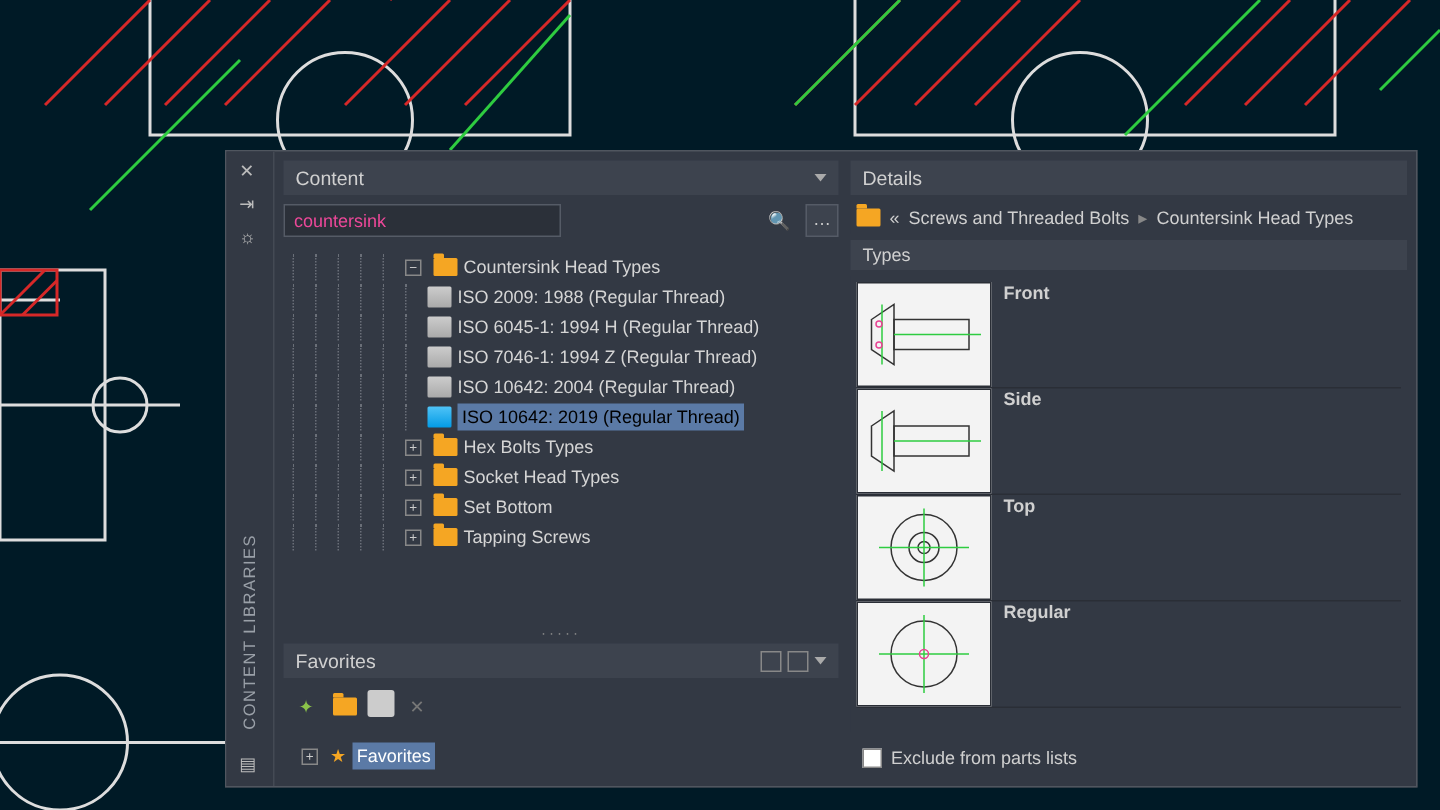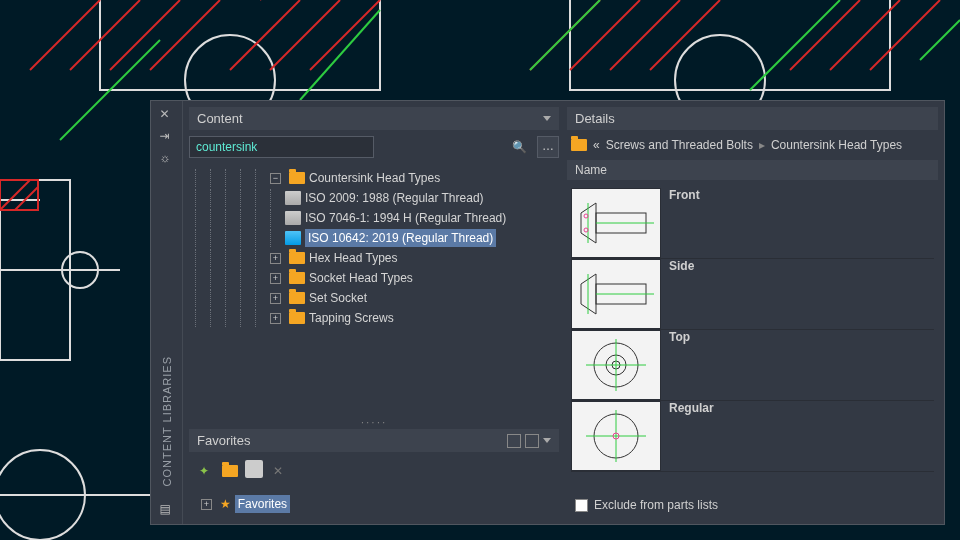--- a/index.html
+++ b/index.html
@@ -7,33 +7,33 @@
   .cad-bg { position: absolute; inset: 0; background: #001a26; }
   .palette { position: absolute; left: 150px; top: 100px; width: 795px; height: 425px; background: #333944; border: 1px solid #50565f; display: flex; }
   .side-strip { width: 32px; background: #333944; display: flex; flex-direction: column; align-items: center; padding-top: 6px; gap: 8px; border-right: 1px solid #444a54; }
   .side-strip .label { writing-mode: vertical-rl; transform: rotate(180deg); font-size: 11px; letter-spacing: 1px; color: #9aa0a8; margin-top: auto; margin-bottom: 8px; }
   .left-col { width: 382px; display: flex; flex-direction: column; padding: 6px; gap: 4px; }
   .right-col { flex: 1; display: flex; flex-direction: column; padding: 6px 6px 6px 2px; gap: 4px; }
   .panel-header { background: #3d434e; padding: 4px 8px; font-size: 13px; display: flex; align-items: center; justify-content: space-between; }
   .panel-header .carets { display: flex; gap: 4px; }
   .caret { width: 0; height: 0; border-left: 4px solid transparent; border-right: 4px solid transparent; border-top: 5px solid #aaa; display: inline-block; }
   .search-row { display: flex; align-items: center; gap: 4px; padding: 2px 0; }
-  .search-input { flex: 1; background: #2b3039; border: 1px solid #555b66; color: #5eead4; padding: 3px 22px 3px 6px; font-size: 12px; }
+  .search-input { flex: 1; background: #2b3039; border: 1px solid #555b66; color: #ec4899; padding: 3px 22px 3px 6px; font-size: 12px; }
   .search-wrap { position: relative; flex: 1; }
   .search-icon-abs { position: absolute; right: 6px; top: 4px; color: #aaa; }
   .ellipsis-btn { width: 22px; height: 22px; border: 1px solid #555b66; background: #3d434e; color: #ccc; text-align: center; line-height: 18px; }
   .tree { flex: 1; overflow: hidden; padding: 4px 0; }
   .tree-row { display: flex; align-items: center; padding: 1px 0 1px 6px; white-space: nowrap; gap: 4px; line-height: 18px; }
   .dotline { border-left: 1px dotted #6a6f78; height: 18px; display: inline-block; width: 1px; margin-right: 10px; }
   .expander { width: 11px; height: 11px; border: 1px solid #888; background: #333944; display: inline-flex; align-items: center; justify-content: center; font-size: 9px; color: #ccc; margin-right: 4px; line-height: 1; }
   .folder-icon { width: 16px; height: 12px; background: #f5a623; border-radius: 1px; display: inline-block; position: relative; }
   .folder-icon::before { content: ""; position: absolute; top: -3px; left: 0; width: 7px; height: 3px; background: #f5a623; border-radius: 1px 1px 0 0; }
   .doc-icon { width: 16px; height: 14px; background: linear-gradient(#ccc, #aaa); display: inline-block; border-radius: 1px; }
   .doc-icon.sel { background: linear-gradient(#4fc3f7,#039be5); }
-  .tree-row.selected span.text { background: #5b7aa6; color: #ffffff; padding: 0 3px; }
+  .tree-row.selected span.text { background: #5b7aa6; color: #000000; padding: 0 3px; }
   .tree-row span.text { color: #d5d5d5; }
   .splitter { height: 8px; text-align: center; color: #888; font-size: 10px; letter-spacing: 2px; }
   .fav-icons { display: flex; gap: 4px; padding: 4px; }
   .fav-btn { width: 22px; height: 22px; display: inline-flex; align-items: center; justify-content: center; }
   .fav-tree { padding: 4px 6px; }
   .crumb { display: flex; align-items: center; gap: 6px; padding: 4px; background: #333944; font-size: 12px; }
   .crumb .sep { color: #888; }
   .name-hdr { background: #3d434e; padding: 3px 8px; font-size: 12px; }
   .thumbs { flex: 1; background: #333944; padding: 4px; display: flex; flex-direction: column; gap: 0; }
   .thumb-row { display: flex; align-items: flex-start; gap: 8px; border-bottom: 1px solid #2a2e36; font-weight: bold; }
@@ -144,61 +144,81 @@
         <span class="text">ISO 2009: 1988 (Regular Thread)</span>
       </div>
       <div class="tree-row">
         <span class="dotline"></span>
           <span class="dotline"></span>
           <span class="dotline"></span>
           <span class="dotline"></span>
           <span class="dotline"></span>
           <span class="dotline"></span>
         <span class="doc-icon"></span>
-        <span class="text">ISO 7046-1: 1994 H  (Regular Thread)</span>
+        <span class="text">ISO 6045-1: 1994 H  (Regular Thread)</span>
+      </div>
+      <div class="tree-row">
+        <span class="dotline"></span>
+          <span class="dotline"></span>
+          <span class="dotline"></span>
+          <span class="dotline"></span>
+          <span class="dotline"></span>
+          <span class="dotline"></span>
+        <span class="doc-icon"></span>
+        <span class="text">ISO 7046-1: 1994 Z  (Regular Thread)</span>
+      </div>
+      <div class="tree-row">
+        <span class="dotline"></span>
+          <span class="dotline"></span>
+          <span class="dotline"></span>
+          <span class="dotline"></span>
+          <span class="dotline"></span>
+          <span class="dotline"></span>
+        <span class="doc-icon"></span>
+        <span class="text">ISO 10642: 2004 (Regular Thread)</span>
       </div>
       <div class="tree-row selected">
         <span class="dotline"></span>
           <span class="dotline"></span>
           <span class="dotline"></span>
           <span class="dotline"></span>
           <span class="dotline"></span>
           <span class="dotline"></span>
         <span class="doc-icon sel"></span>
         <span class="text">ISO 10642: 2019 (Regular Thread)</span>
       </div>
       <div class="tree-row">
         <span class="dotline"></span>
           <span class="dotline"></span>
           <span class="dotline"></span>
           <span class="dotline"></span>
           <span class="dotline"></span>
         <span class="expander">+</span>
         <span class="folder-icon"></span>
-        <span class="text">Hex Head Types</span>
+        <span class="text">Hex Bolts Types</span>
       </div>
       <div class="tree-row">
         <span class="dotline"></span>
           <span class="dotline"></span>
           <span class="dotline"></span>
           <span class="dotline"></span>
           <span class="dotline"></span>
         <span class="expander">+</span>
         <span class="folder-icon"></span>
         <span class="text">Socket Head Types</span>
       </div>
       <div class="tree-row">
         <span class="dotline"></span>
           <span class="dotline"></span>
           <span class="dotline"></span>
           <span class="dotline"></span>
           <span class="dotline"></span>
         <span class="expander">+</span>
         <span class="folder-icon"></span>
-        <span class="text">Set Socket</span>
+        <span class="text">Set Bottom</span>
       </div>
       <div class="tree-row">
         <span class="dotline"></span>
           <span class="dotline"></span>
           <span class="dotline"></span>
           <span class="dotline"></span>
           <span class="dotline"></span>
         <span class="expander">+</span>
         <span class="folder-icon"></span>
         <span class="text">Tapping Screws</span>
@@ -236,21 +256,21 @@
     <div class="panel-header">
       <span>Details</span>
     </div>
     <div class="crumb">
       <span class="folder-icon"></span>
       <span>«</span>
       <span>Screws and Threaded Bolts</span>
       <span class="sep">▸</span>
       <span>Countersink Head Types</span>
     </div>
-    <div class="name-hdr">Name</div>
+    <div class="name-hdr">Types</div>
 
     <div class="thumbs">
       <div class="thumb-row">
         <div class="thumb">
           <svg width="80" height="50">
               <g stroke="#333" fill="none">
                 <path d="M5 15 L20 5 L20 45 L5 35 Z"></path>
                 <rect x="20" y="15" width="50" height="20"></rect>
                 <line x1="20" y1="25" x2="78" y2="25" stroke="#2ecc40"></line>
                 <line x1="12" y1="5" x2="12" y2="45" stroke="#2ecc40"></line>

